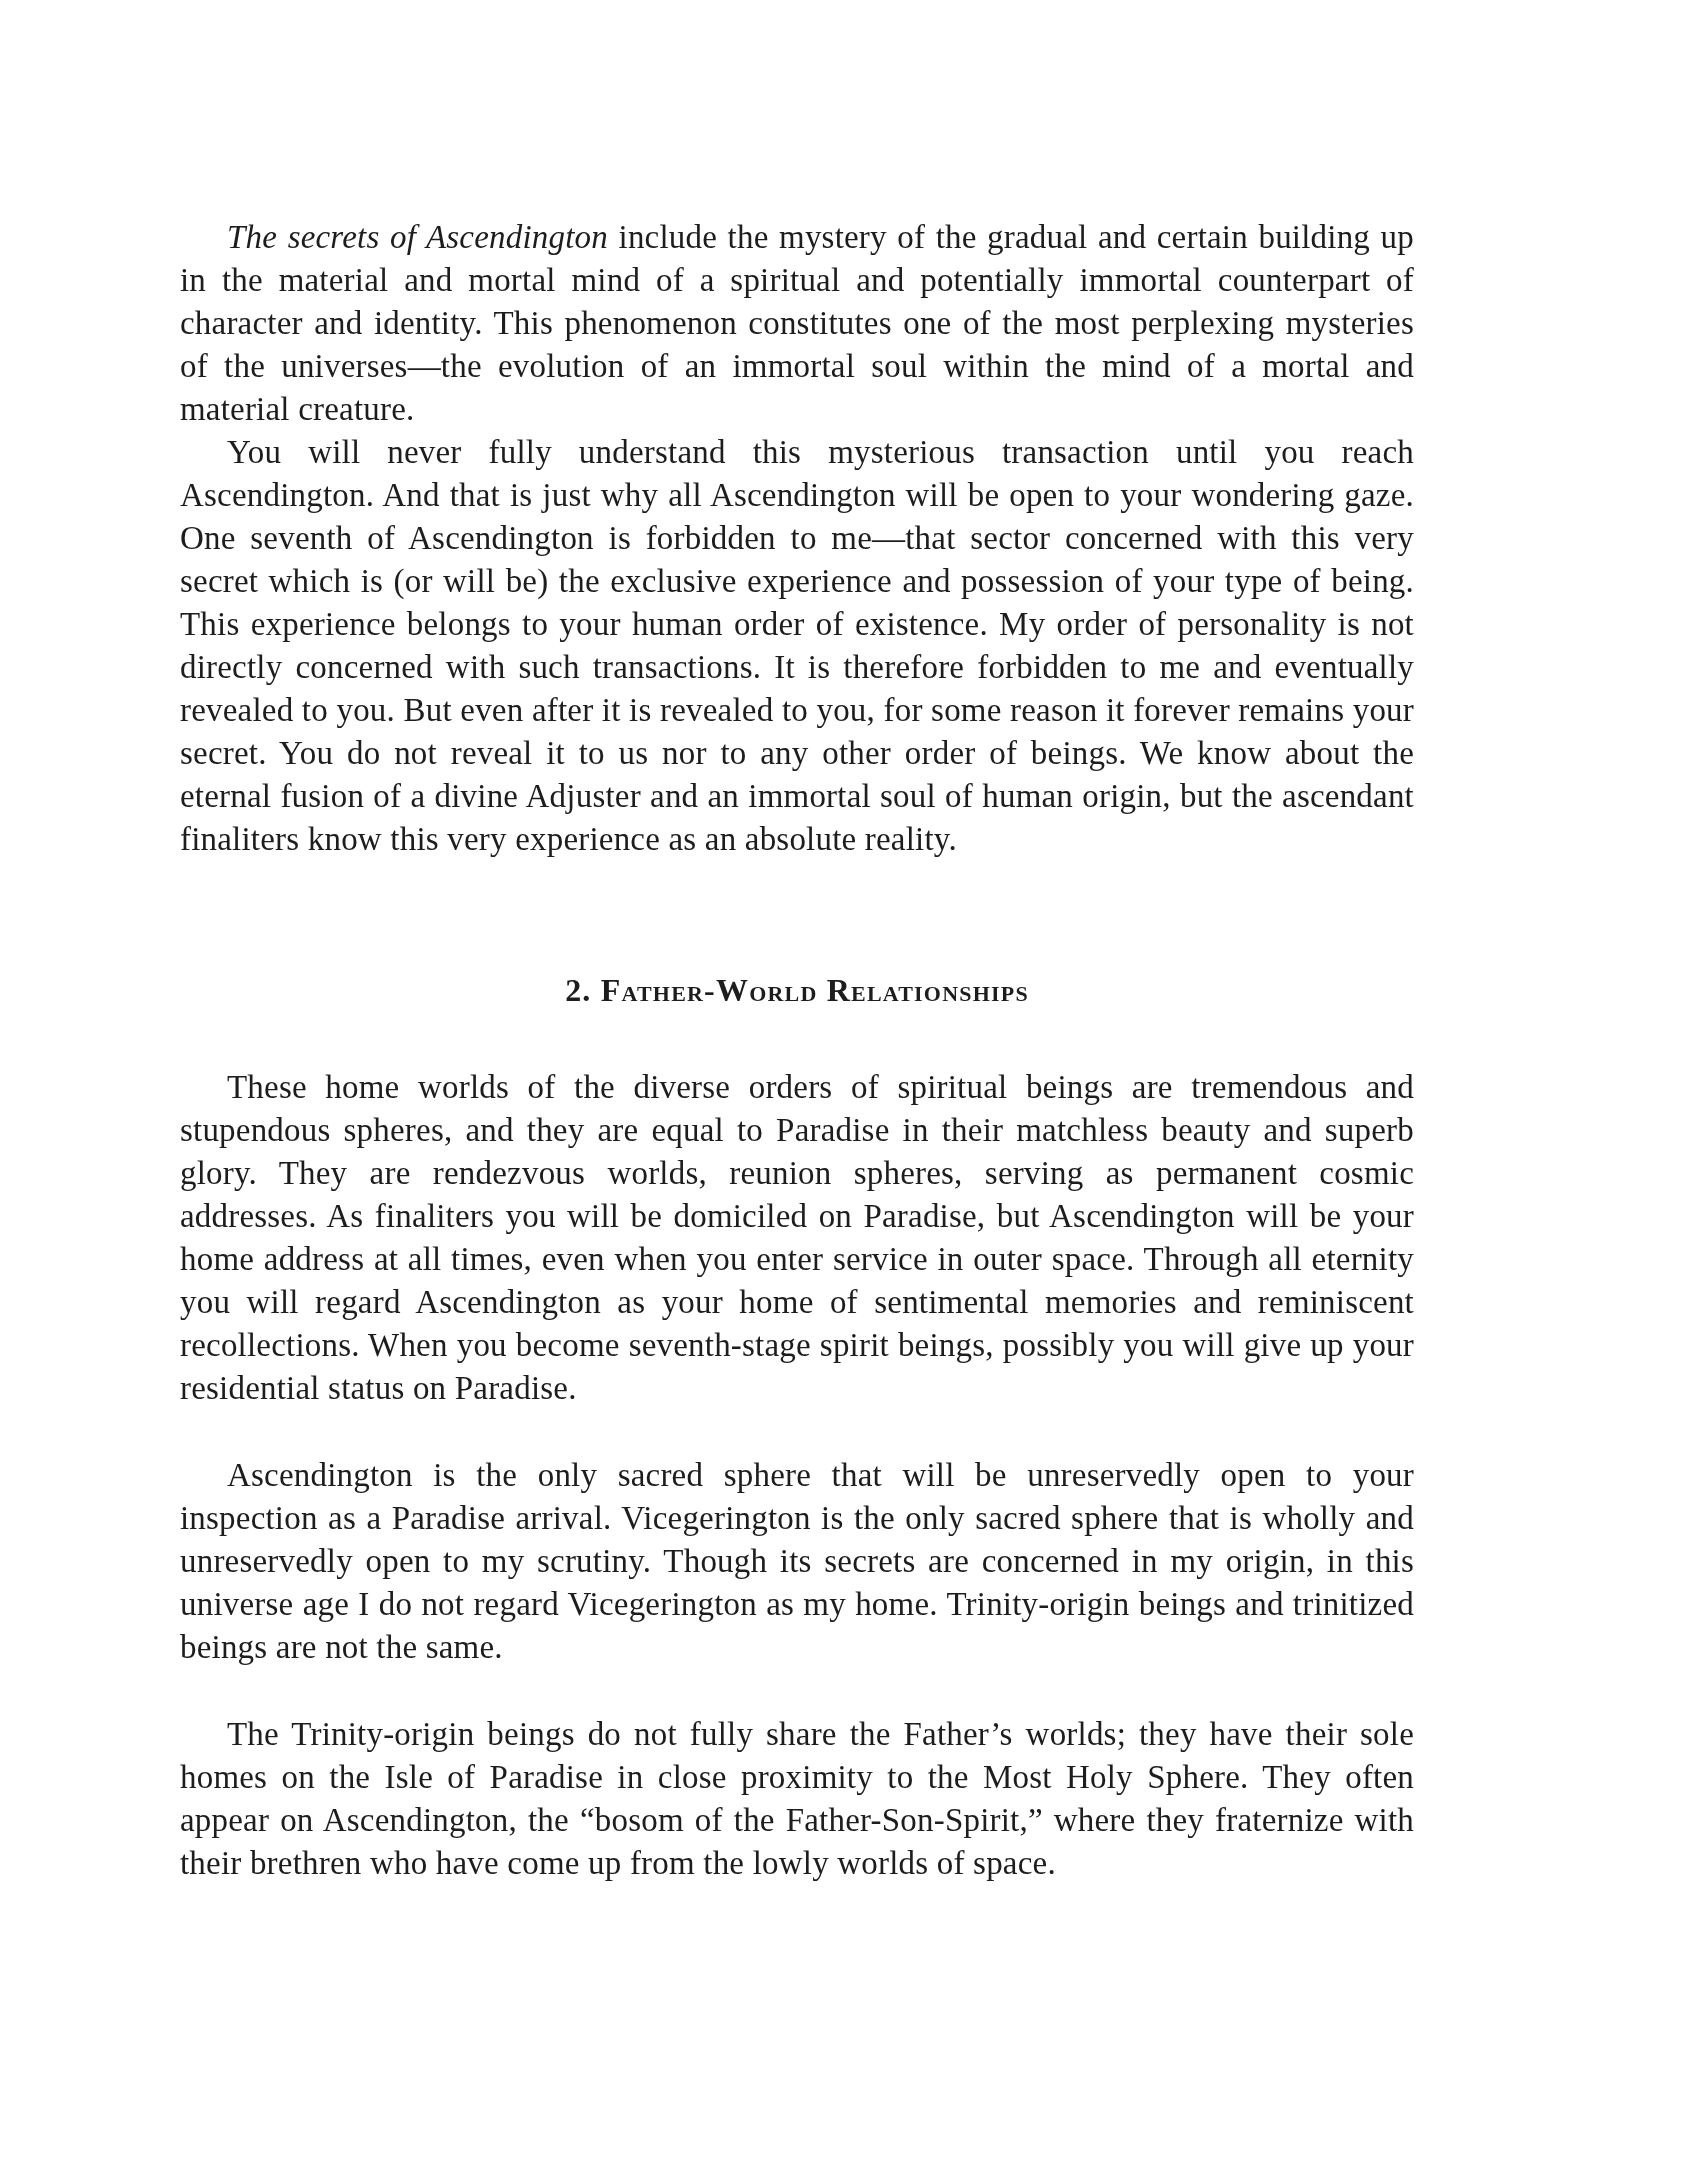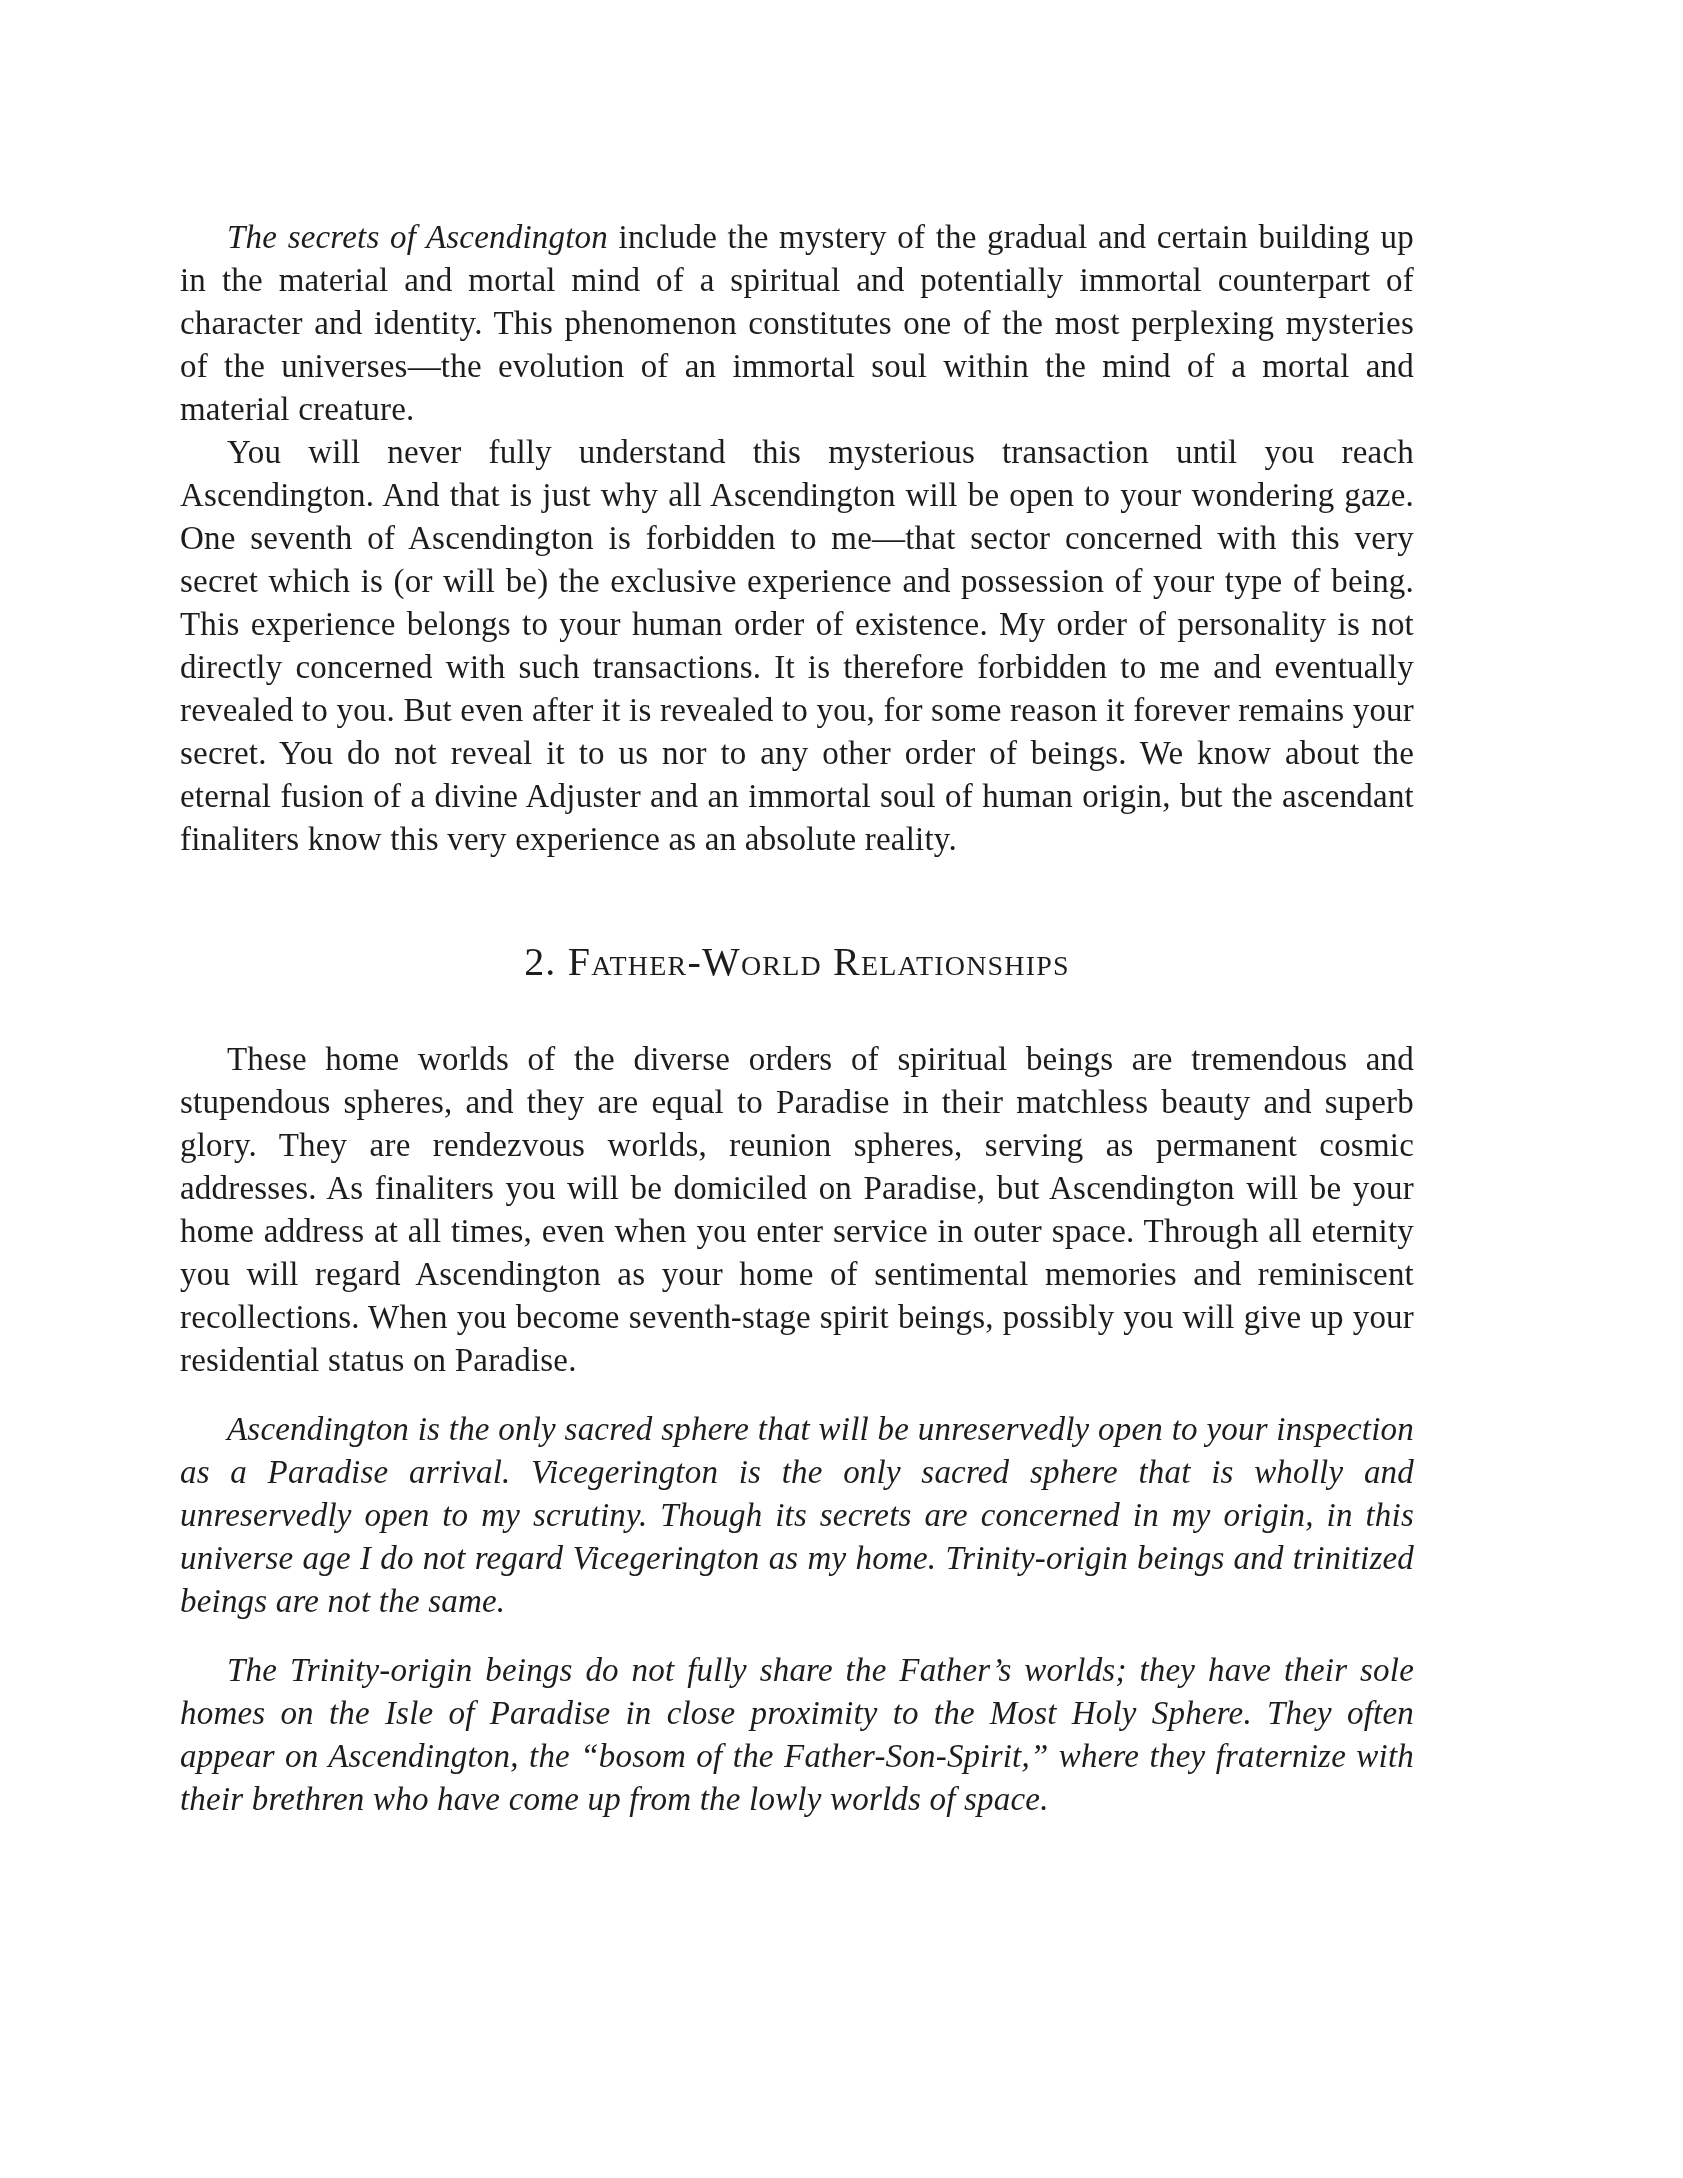--- a/index.html
+++ b/index.html
@@ -23,33 +23,32 @@
     font-size: 33px;
     line-height: 43px;
     text-align: justify;
     text-indent: 47px;
     letter-spacing: 0.2px;
   }
   .lead-italic {
     font-style: italic;
   }
   .section-heading {
-    margin: 84px 0 59px 0;
+    margin: 112px 0 59px 0;
     text-align: center;
-    font-size: 40px;
+    font-size: 32px;
     line-height: 34px;
-    font-weight: normal;
+    font-weight: bold;
     font-variant: small-caps;
     letter-spacing: 1.2px;
     text-indent: 0;
     color: #1d1d1d;
   }
   .spaced {
-    margin-top: 26px;
-    font-style: italic;
+    margin-top: 44px;
   }
 </style>
 </head>
 <body>
 
 <main class="page">
 
   <p class="body-text"><span class="lead-italic">The secrets of Ascendington</span><span> include the mystery of the gradual and certain building up in the material and mortal mind of a spiritual and potentially immortal counterpart of character and identity. This phenomenon constitutes one of the most perplexing mysteries of the universes—the evolution of an immortal soul within the mind of a mortal and material creature.</span></p>
 
   <p class="body-text">You will never fully understand this mysterious transaction until you reach Ascendington. And that is just why all Ascendington will be open to your wondering gaze. One seventh of Ascendington is forbidden to me—that sector concerned with this very secret which is (or will be) the exclusive experience and possession of your type of being. This experience belongs to your human order of existence. My order of personality is not directly concerned with such transactions. It is therefore forbidden to me and eventually revealed to you. But even after it is revealed to you, for some reason it forever remains your secret. You do not reveal it to us nor to any other order of beings. We know about the eternal fusion of a divine Adjuster and an immortal soul of human origin, but the ascendant finaliters know this very experience as an absolute reality.</p>

